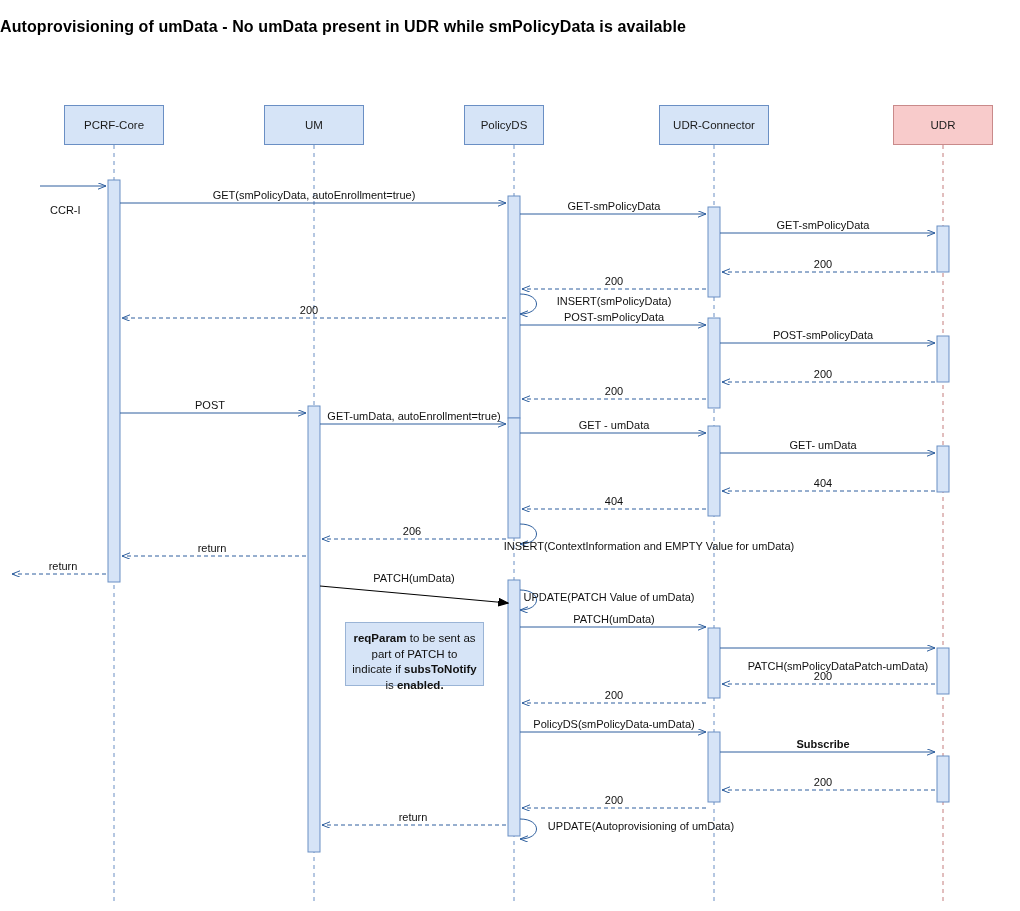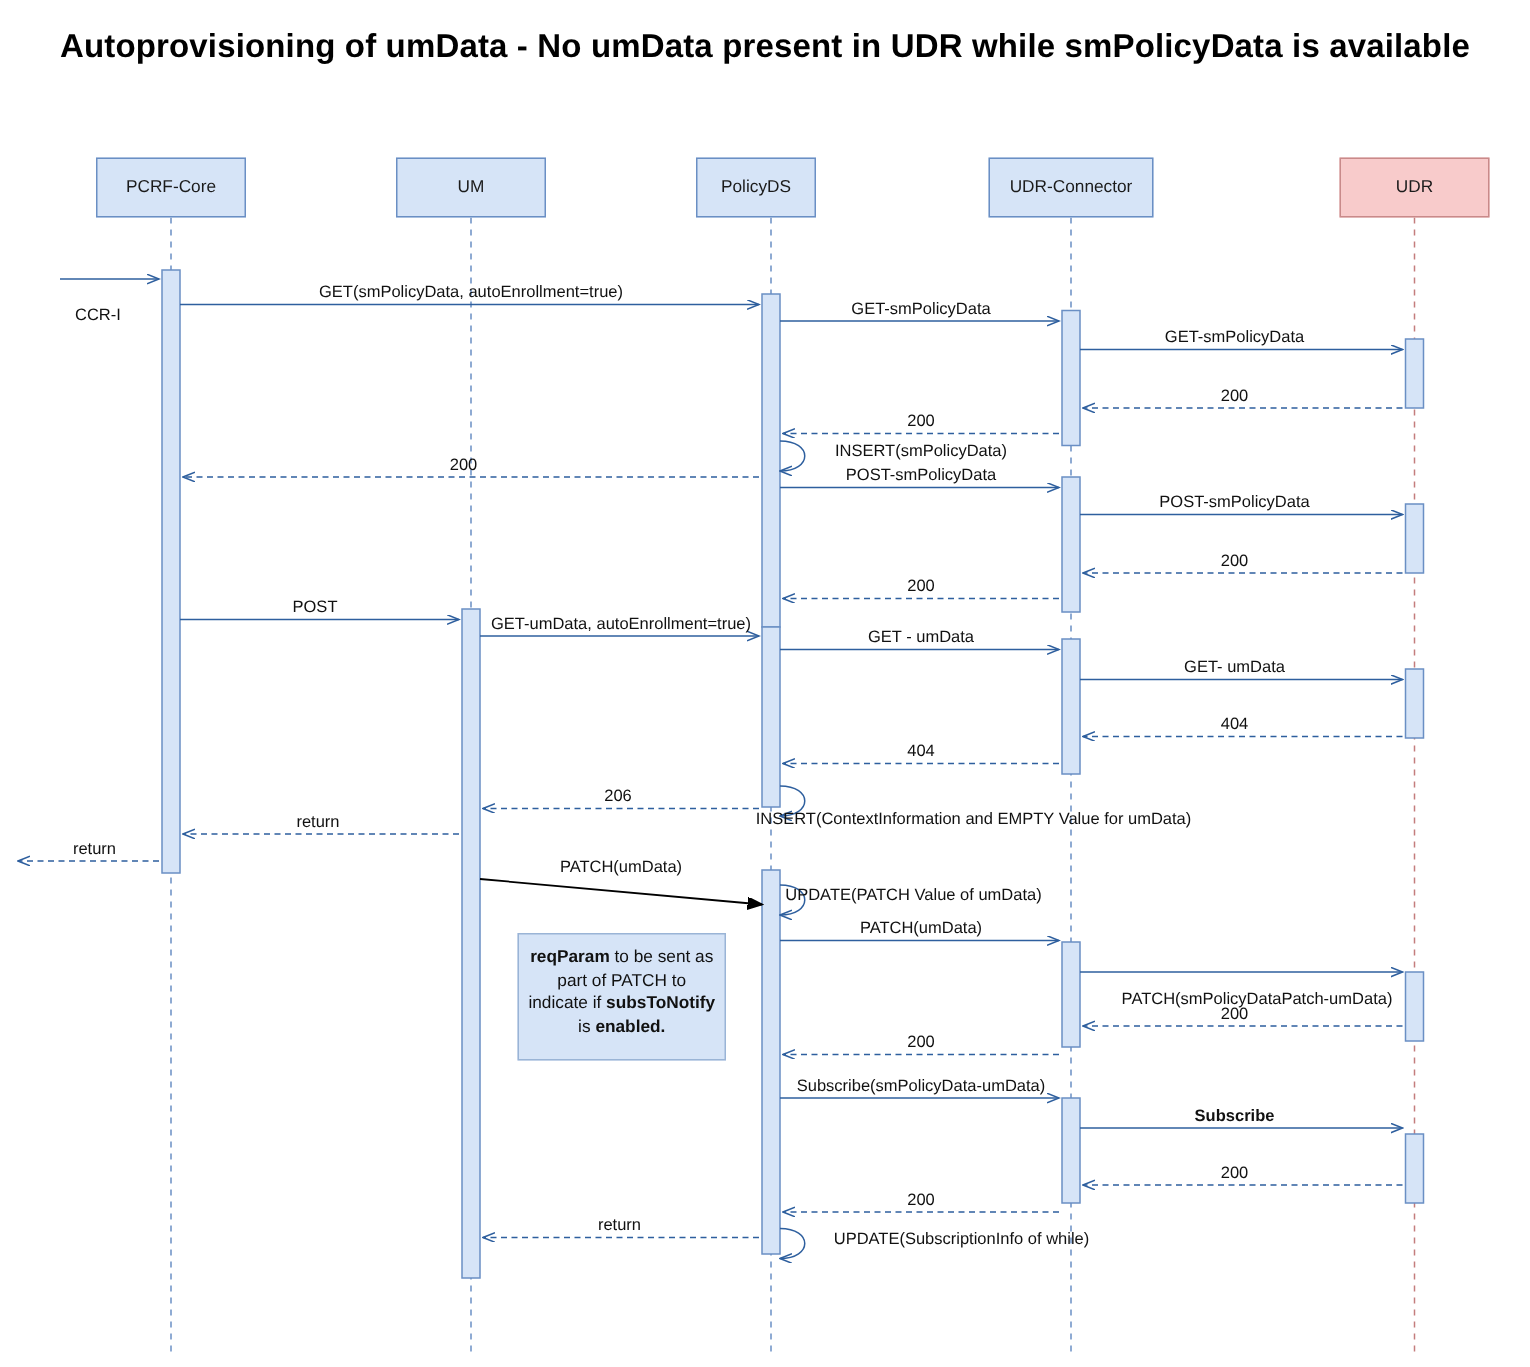--- a/index.html
+++ b/index.html
@@ -19,22 +19,21 @@
     position: absolute;
     left: 0; top: 0;
     width: 1020px;
     height: 911px;
   }
   .title {
     position: absolute;
     left: 0;
     top: 18px;
     width: 1020px;
-    text-align: center;
-    font-size: 22px;
+    font-size: 16px;
     font-weight: bold;
     letter-spacing: 0.1px;
   }
   .lifeline-box {
     position: absolute;
     box-sizing: border-box;
     border: 1px solid #6a8fc4;
     background: #d6e4f7;
     color: #1b1b1b;
     font-size: 11.5px;
@@ -217,25 +216,25 @@
 <div class="msg-label" style="left:412px; top:525px;">206</div>
 <div class="msg-label" style="left:643px; top:540px;padding-left:12px;">INSERT(ContextInformation and EMPTY Value for umData)</div>
 <div class="msg-label" style="left:212px; top:542px;">return</div>
 <div class="msg-label" style="left:63px; top:560px;">return</div>
 <div class="msg-label" style="left:414px; top:572px;">PATCH(umData)</div>
 <div class="msg-label" style="left:609px; top:591px;">UPDATE(PATCH Value of umData)</div>
 <div class="msg-label" style="left:614px; top:613px;">PATCH(umData)</div>
 <div class="msg-label" style="left:838px; top:660px;">PATCH(smPolicyDataPatch-umData)</div>
 <div class="msg-label" style="left:823px; top:670px;">200</div>
 <div class="msg-label" style="left:614px; top:689px;">200</div>
-<div class="msg-label" style="left:614px; top:718px;">Subscribe(smPolicyData-umData)</div>
+<div class="msg-label" style="left:614px; top:718px;">PolicyDS(smPolicyData-umData)</div>
 <div class="msg-label" style="left:823px; top:738px;font-weight:bold;">Subscribe</div>
 <div class="msg-label" style="left:823px; top:776px;">200</div>
 <div class="msg-label" style="left:614px; top:794px;">200</div>
 <div class="msg-label" style="left:413px; top:811px;">return</div>
-<div class="msg-label" style="left:641px; top:820px;">UPDATE(SubscriptionInfo of while)</div>
-
-<div class="note-box" style="left:345px; top:622px; width:139px; height:85px;">
+<div class="msg-label" style="left:641px; top:820px;">UPDATE(Autoprovisioning of umData)</div>
+
+<div class="note-box" style="left:345px; top:622px; width:139px; height:64px;">
   <span>reqParam</span><span class="light"> to be sent as</span>
   <span class="light">part of PATCH to indicate</span>
   <span class="light">if </span><span>subsToNotify</span><span class="light"> is</span>
   <span>enabled.</span>
 </div>
 
 </body></html>

